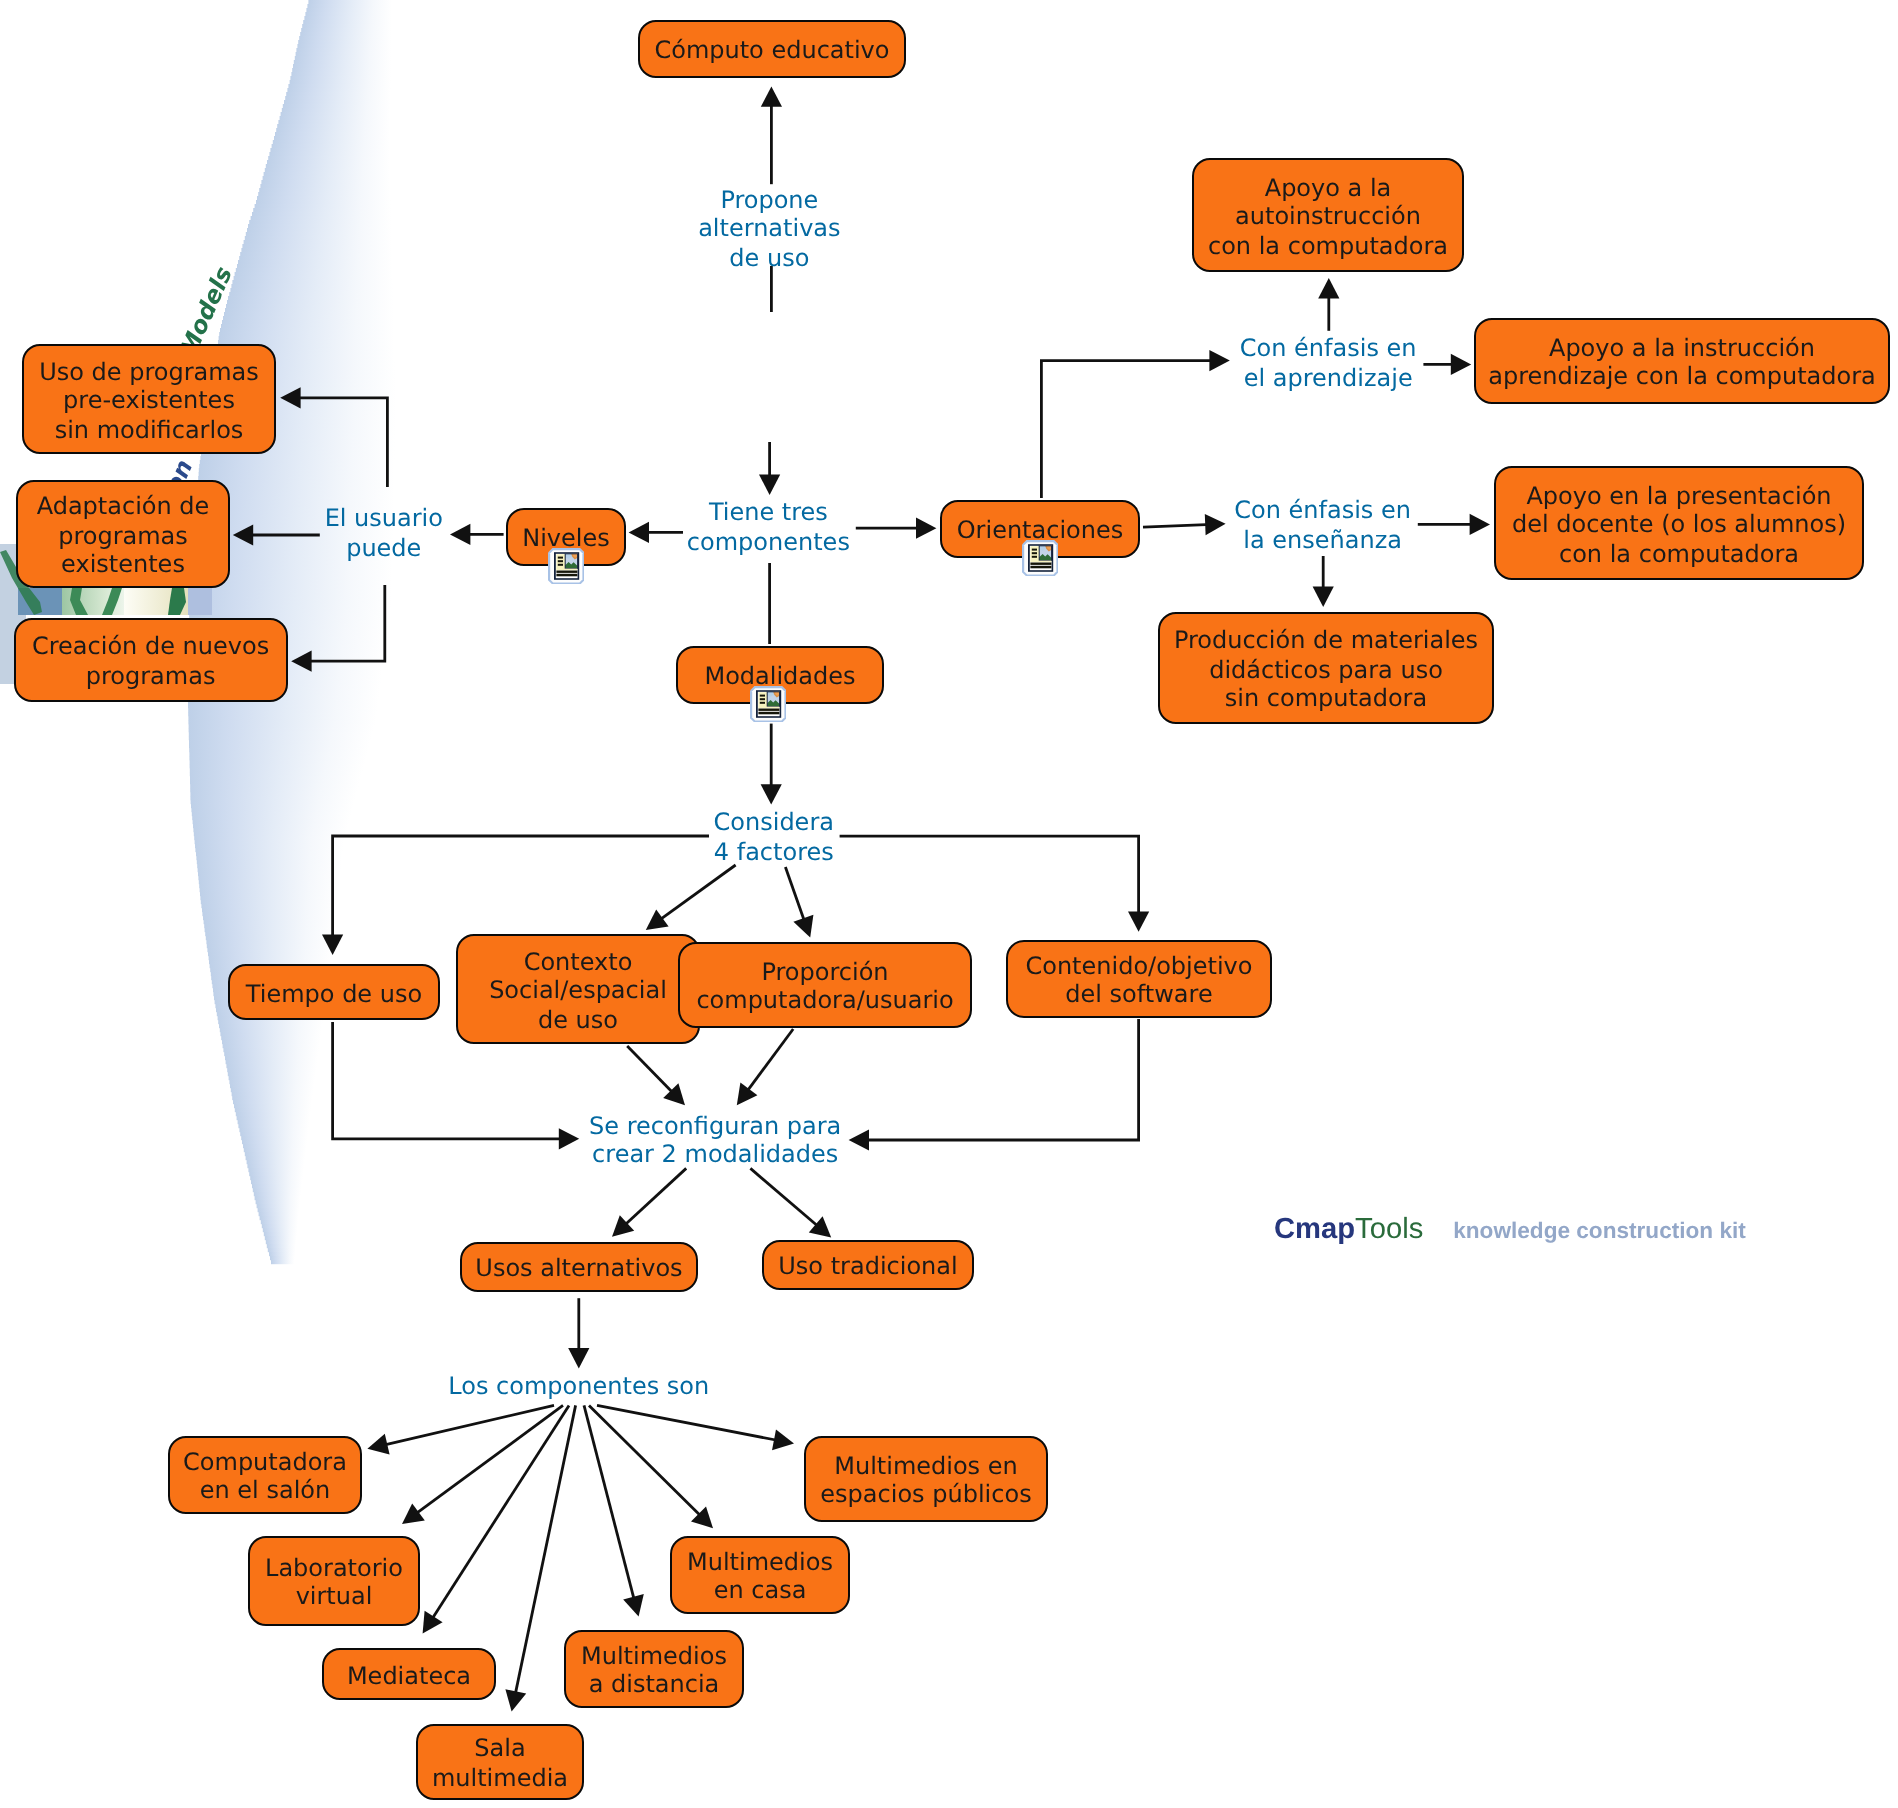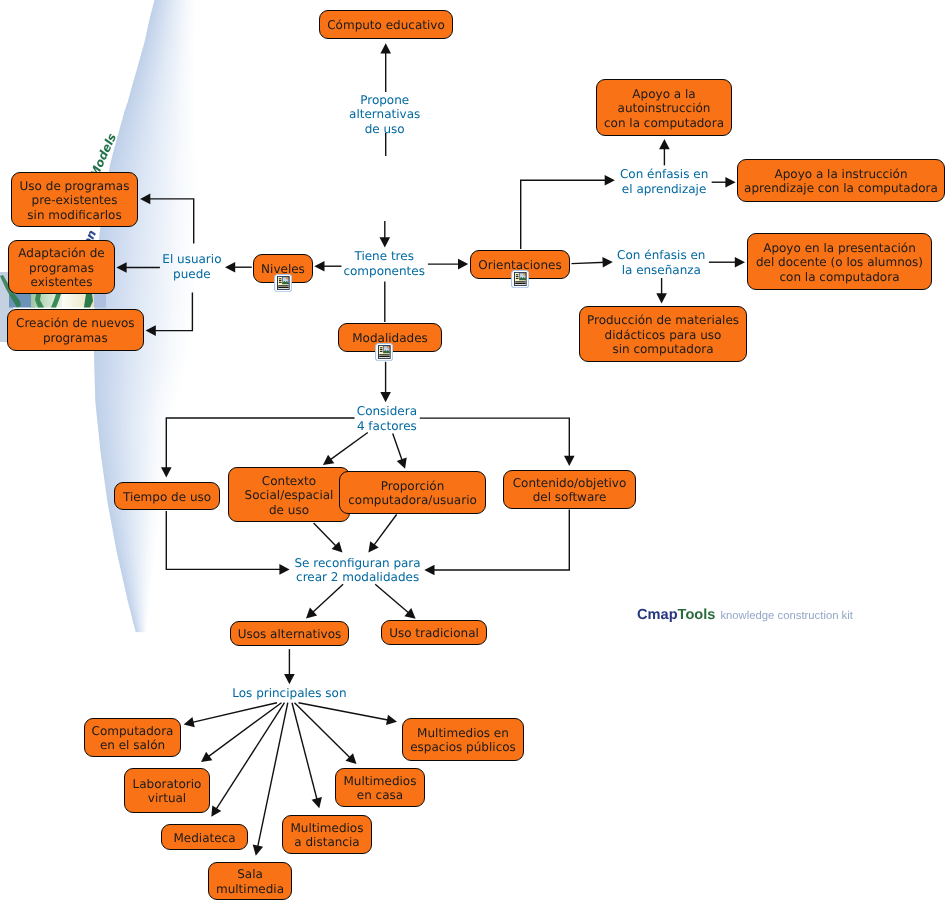--- a/index.html
+++ b/index.html
@@ -18,22 +18,22 @@
   .node > span{display:block;width:100%;padding-top:1.8px;}
   .node.main{border:1.9px solid #1505e8;border-radius:8px;color:#1505e8;
         font-family:"Liberation Sans",sans-serif;
         font-weight:bold;font-size:24px;line-height:29px;}
   .lbl{position:absolute;font-size:12px;line-height:14.8px;color:#0369a1;
         text-align:center;}
   .ico{position:absolute;width:18.3px;height:18.3px;}
   #logo{position:absolute;white-space:nowrap;}
   #logo{font-family:"Liberation Sans",sans-serif;}
   #logo .c1{font-weight:bold;font-size:14.6px;color:#26377d;text-align:center;}
-  #logo .c2{font-weight:bold;font-size:14.6px;color:#2a6b3b;}
-  #logo .c3{font-weight:normal;font-size:11.3px;color:#93a7c8;margin-left:5px;}
+  #logo .c2{font-weight:normal;font-size:14.6px;color:#2a6b3b;}
+  #logo .c3{font-weight:bold;font-size:11.3px;color:#93a7c8;margin-left:15px;}
 </style>
 </head>
 <body>
 
 <div id="canvas">
 <svg id="bg" viewBox="0 0 949 904">
       <defs>
         <linearGradient id="bg0" gradientUnits="userSpaceOnUse" x1="154.2" y1="0" x2="196.0" y2="0">
           <stop offset="0" stop-color="#bed0e8"></stop>
           <stop offset="0.22" stop-color="#cfdcf0"></stop>
@@ -2863,17 +2863,17 @@
 <div class="node" style="left:402px;top:718px;width:122px;height:43px">
       <span>Multimedios en<br>espacios públicos</span>
     </div>
 <div class="lbl" style="left:234.7px;top:92.6px;width:300px"><span>Propone<br>alternativas<br>de uso</span></div>
 <div class="lbl" style="left:41.9px;top:252.2px;width:300px"><span>El usuario<br>puede</span></div>
 <div class="lbl" style="left:234.2px;top:249.3px;width:300px"><span>Tiene tres<br>componentes</span></div>
 <div class="lbl" style="left:514.1px;top:166.9px;width:300px"><span>Con énfasis en<br>el aprendizaje</span></div>
 <div class="lbl" style="left:511.3px;top:248.0px;width:300px"><span>Con énfasis en<br>la enseñanza</span></div>
 <div class="lbl" style="left:236.9px;top:403.8px;width:300px"><span>Considera<br>4 factores</span></div>
 <div class="lbl" style="left:207.6px;top:555.7px;width:300px"><span>Se reconfiguran para<br>crear 2 modalidades</span></div>
-<div class="lbl" style="left:139.4px;top:685.6px;width:300px"><span>Los principales son</span></div>
+<div class="lbl" style="left:139.4px;top:685.6px;width:300px"><span>Los componentes son</span></div>
 <div id="logo" style="left:637px;top:606px">
   <span class="c1">Cmap</span><span class="c2">Tools</span><span class="c3">knowledge construction kit</span>
 </div>
 </div>
 
 </body></html>

